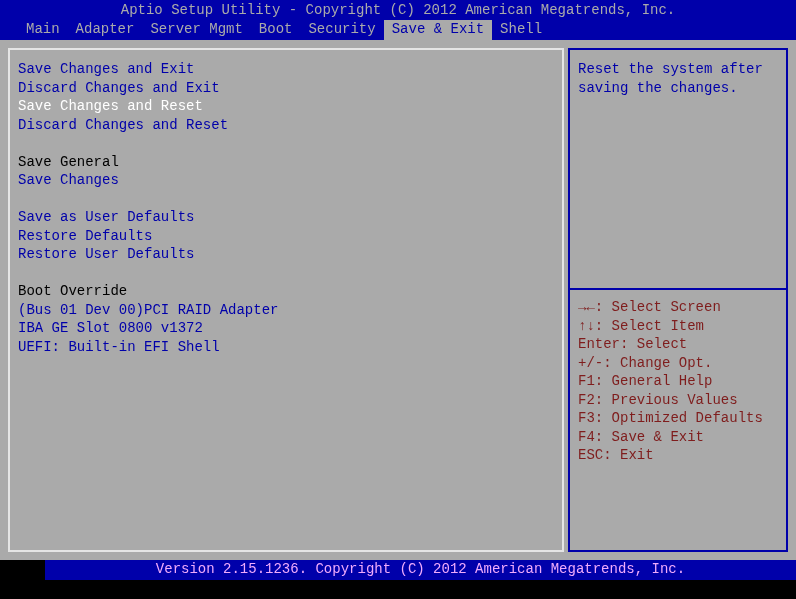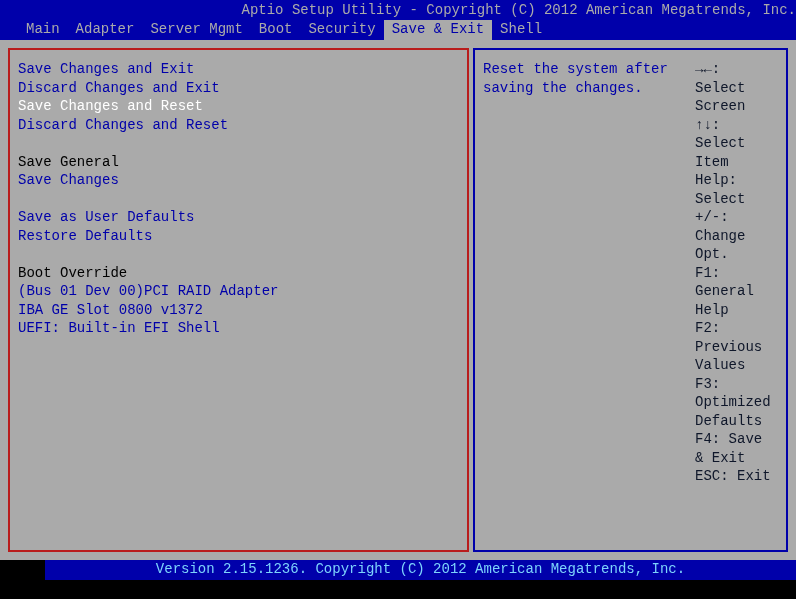--- a/index.html
+++ b/index.html
@@ -11,21 +11,21 @@
       background: #000;
       font-family: "Courier New", monospace;
       font-size: 14px;
       width: 796px;
       height: 599px;
       overflow: hidden;
     }
     .header {
       background: #0000aa;
       color: #aaaaaa;
-      text-align: right;
+      text-align: center;
       padding: 2px 0;
       height: 20px;
       line-height: 16px;
     }
     .menu-bar {
       background: #0000aa;
       color: #aaaaaa;
       padding: 0 18px;
       height: 20px;
       line-height: 18px;
@@ -42,31 +42,31 @@
       color: #0000aa;
     }
     .content-area {
       background: #aaaaaa;
       height: 520px;
       padding: 8px 8px;
       display: flex;
       gap: 4px;
     }
     .left-panel {
-      border: 2px solid #b91c1c;
+      border: 2px solid #e5e5e5;
       flex: 1;
       padding: 10px 8px;
       line-height: 18.5px;
     }
     .right-panel {
       border: 2px solid #0000aa;
-      width: 315px;
+      width: 220px;
       padding: 10px 8px;
       display: flex;
-      flex-direction: row;
+      flex-direction: column;
       line-height: 18.5px;
     }
     .option {
       color: #0000aa;
       cursor: pointer;
     }
     .option.selected {
       color: #ffffff;
     }
     .section-header {
@@ -77,28 +77,28 @@
     }
     .help-text {
       color: #0000aa;
       flex: 0 0 auto;
     }
     .help-divider {
       border-top: 2px solid #0000aa;
       margin: 0 -8px 8px -8px;
     }
     .key-help {
-      color: #0f172a;
+      color: #7f1d1d;
     }
     .right-top {
       flex: 0 0 228px;
     }
     .footer {
       background: #0000aa;
-      color: #7dd3fc;
+      color: #f0abfc;
       text-align: center;
       height: 20px;
       line-height: 18px;
       margin-left: 45px;
     }
     .footer-black {
       background: #000;
       height: 19px;
     }
   </style>
@@ -122,35 +122,36 @@
       <div class="option">Save Changes and Exit</div>
       <div class="option">Discard Changes and Exit</div>
       <div class="option selected">Save Changes and Reset</div>
       <div class="option">Discard Changes and Reset</div>
       <div class="blank-line"></div>
       <div class="section-header">Save General</div>
       <div class="option">Save Changes</div>
       <div class="blank-line"></div>
       <div class="option">Save as User Defaults</div>
       <div class="option">Restore Defaults</div>
+      <div class="option">Restore User Defaults</div>
       <div class="blank-line"></div>
       <div class="section-header">Boot Override</div>
       <div class="option">(Bus 01 Dev 00)PCI RAID Adapter</div>
       <div class="option">IBA GE Slot 0800 v1372</div>
       <div class="option">UEFI: Built-in EFI Shell</div>
     </div>
   <div class="right-panel">
     <div class="right-top">
       <div class="help-text">Reset the system after saving the changes.</div>
     </div>
     <div class="help-divider"></div>
     <div id="key-help">
         <div class="key-help">→←: Select Screen</div>
         <div class="key-help">↑↓: Select Item</div>
-        <div class="key-help">Help: Select</div>
+        <div class="key-help">Enter: Select</div>
         <div class="key-help">+/-: Change Opt.</div>
         <div class="key-help">F1: General Help</div>
         <div class="key-help">F2: Previous Values</div>
         <div class="key-help">F3: Optimized Defaults</div>
         <div class="key-help">F4: Save &amp; Exit</div>
         <div class="key-help">ESC: Exit</div>
       </div>
   </div>
 </div>
 

